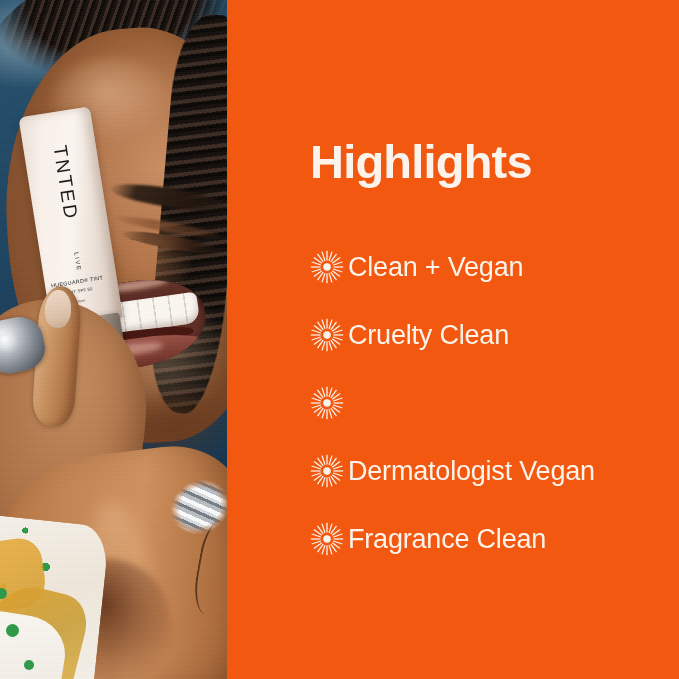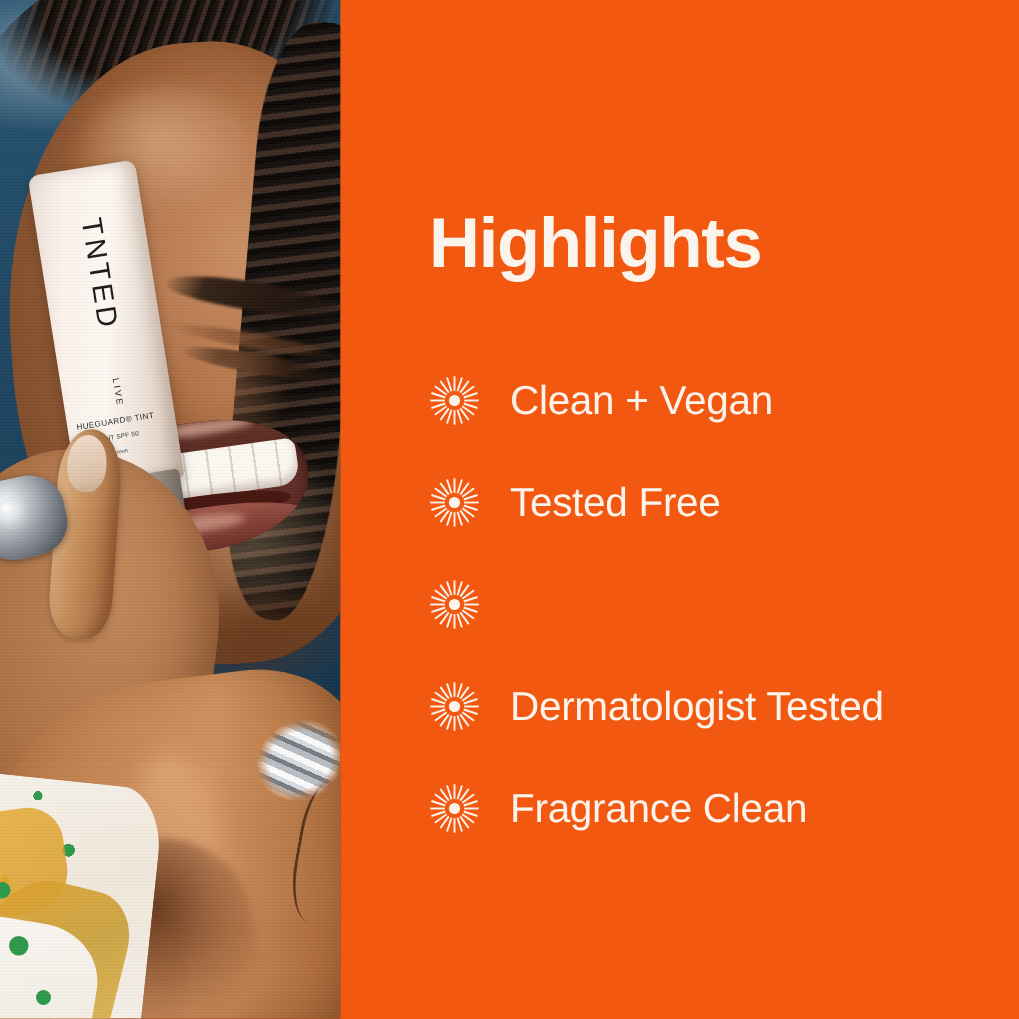--- a/index.html
+++ b/index.html
@@ -449,20 +449,21 @@
       repeating-linear-gradient(0deg, rgba(255,255,255,0.018) 0 1px, rgba(0,0,0,0.018) 1px 2px);
     pointer-events: none;
   }
 
   
   .content-panel {
     position: relative;
     flex: 1 1 auto;
     background: #F2580F;
     padding: 138px 0 0 59px;
+    margin-left: 24px;
   }
 
   .headline {
     font-family: "Liberation Sans", sans-serif;
     font-size: 47px;
     font-weight: bold;
     color: #FBF4EC;
     letter-spacing: -0.8px;
     line-height: 1;
     margin: 0 0 48px 0;
@@ -471,21 +472,21 @@
   .feature-list {
     list-style: none;
     margin: 0;
     padding: 0;
   }
 
   .feature-item {
     display: flex;
     align-items: center;
     height: 68px;
-    gap: 20px;
+    gap: 4px;
   }
 
   .feature-icon {
     flex: 0 0 34px;
     width: 34px;
     height: 34px;
     display: block;
   }
 
   .feature-label {
@@ -615,21 +616,21 @@
                 <line x1="12.77" y1="22.35" x2="1.93" y2="25.87"></line>
                 <line x1="12.40" y1="20.00" x2="1.00" y2="20.00"></line>
                 <line x1="12.77" y1="17.65" x2="1.93" y2="14.13"></line>
                 <line x1="13.85" y1="15.53" x2="4.63" y2="8.83"></line>
                 <line x1="15.53" y1="13.85" x2="8.83" y2="4.63"></line>
                 <line x1="17.65" y1="12.77" x2="14.13" y2="1.93"></line>
               </g>
         <circle cx="20" cy="20" r="4.4" fill="#FBF4EC"></circle>
       </svg>
     </span>
-    <span class="feature-label">Tested Free</span>
+    <span class="feature-label">Cruelty Clean</span>
   </li>
 
   <li class="feature-item">
     <span class="feature-icon-wrap">
       <svg class="feature-icon" viewBox="0 0 40 40" aria-hidden="true">
         <g class="rays" stroke="#FBF4EC" stroke-width="1.5" stroke-linecap="butt">
                 <line x1="20.00" y1="12.40" x2="20.00" y2="1.00"></line>
                 <line x1="22.35" y1="12.77" x2="25.87" y2="1.93"></line>
                 <line x1="24.47" y1="13.85" x2="31.17" y2="4.63"></line>
                 <line x1="26.15" y1="15.53" x2="35.37" y2="8.83"></line>
@@ -676,21 +677,21 @@
                 <line x1="12.77" y1="22.35" x2="1.93" y2="25.87"></line>
                 <line x1="12.40" y1="20.00" x2="1.00" y2="20.00"></line>
                 <line x1="12.77" y1="17.65" x2="1.93" y2="14.13"></line>
                 <line x1="13.85" y1="15.53" x2="4.63" y2="8.83"></line>
                 <line x1="15.53" y1="13.85" x2="8.83" y2="4.63"></line>
                 <line x1="17.65" y1="12.77" x2="14.13" y2="1.93"></line>
               </g>
         <circle cx="20" cy="20" r="4.4" fill="#FBF4EC"></circle>
       </svg>
     </span>
-    <span class="feature-label">Dermatologist Tested</span>
+    <span class="feature-label">Dermatologist Vegan</span>
   </li>
 
   <li class="feature-item">
     <span class="feature-icon-wrap">
       <svg class="feature-icon" viewBox="0 0 40 40" aria-hidden="true">
         <g class="rays" stroke="#FBF4EC" stroke-width="1.5" stroke-linecap="butt">
                 <line x1="20.00" y1="12.40" x2="20.00" y2="1.00"></line>
                 <line x1="22.35" y1="12.77" x2="25.87" y2="1.93"></line>
                 <line x1="24.47" y1="13.85" x2="31.17" y2="4.63"></line>
                 <line x1="26.15" y1="15.53" x2="35.37" y2="8.83"></line>

